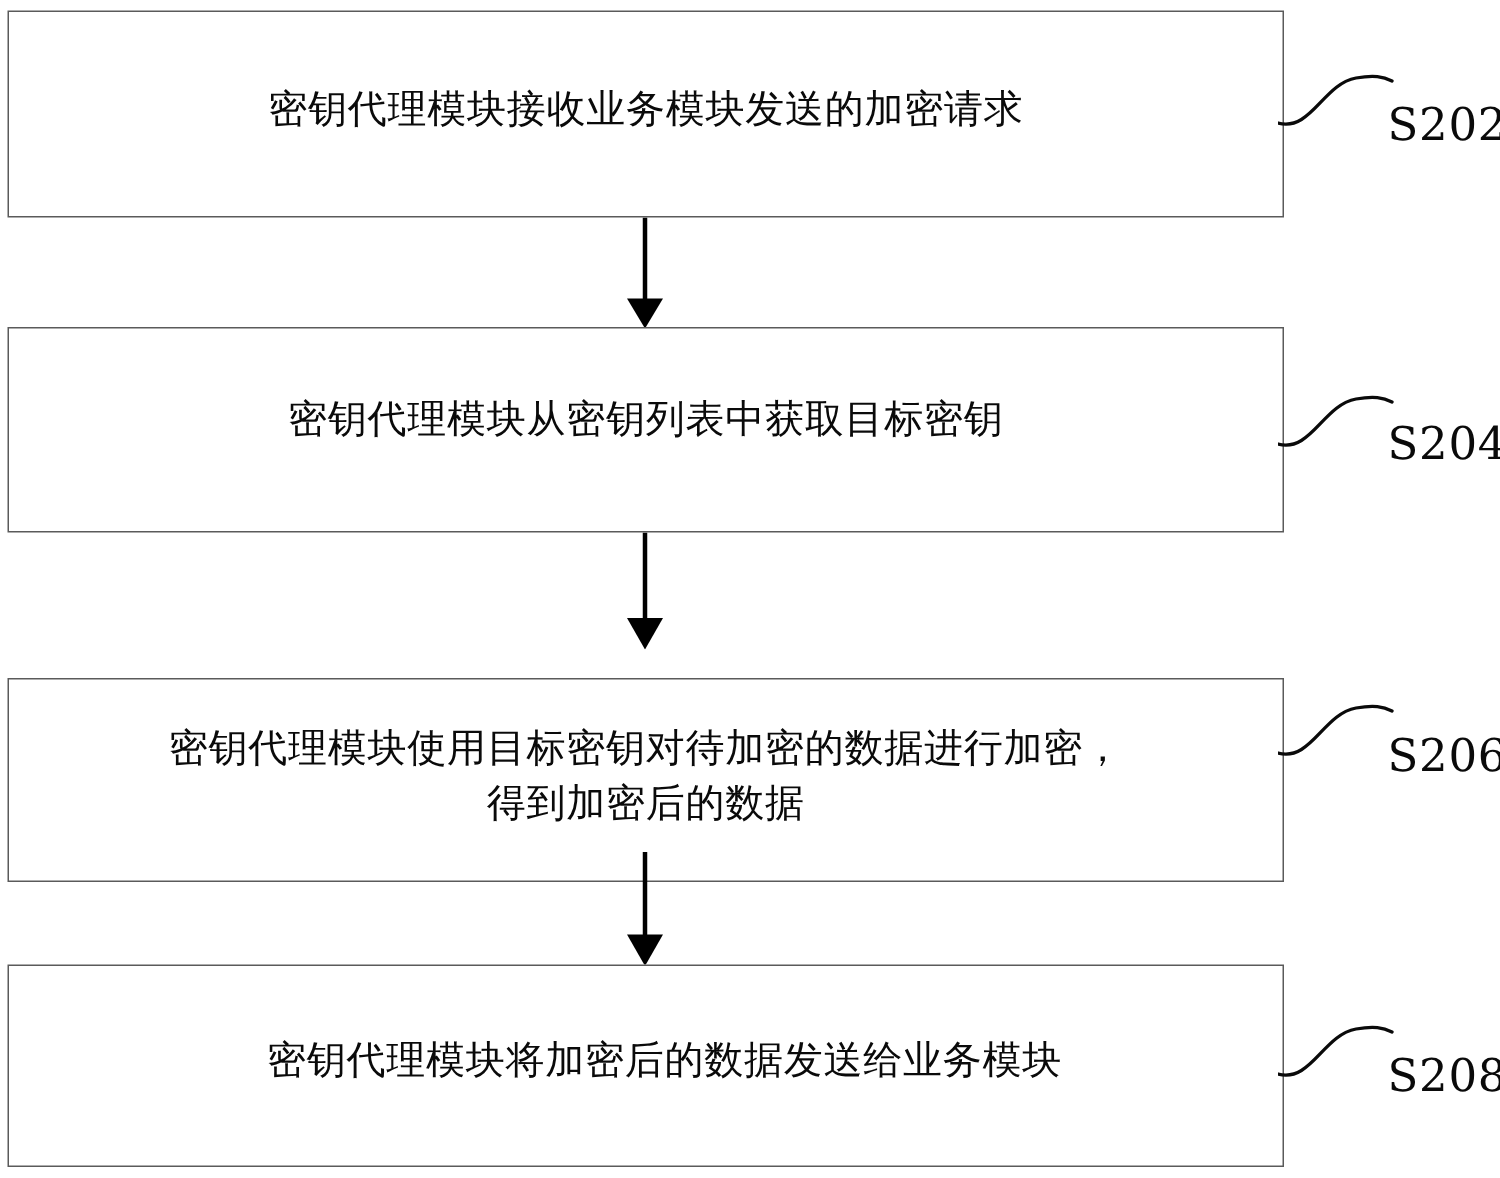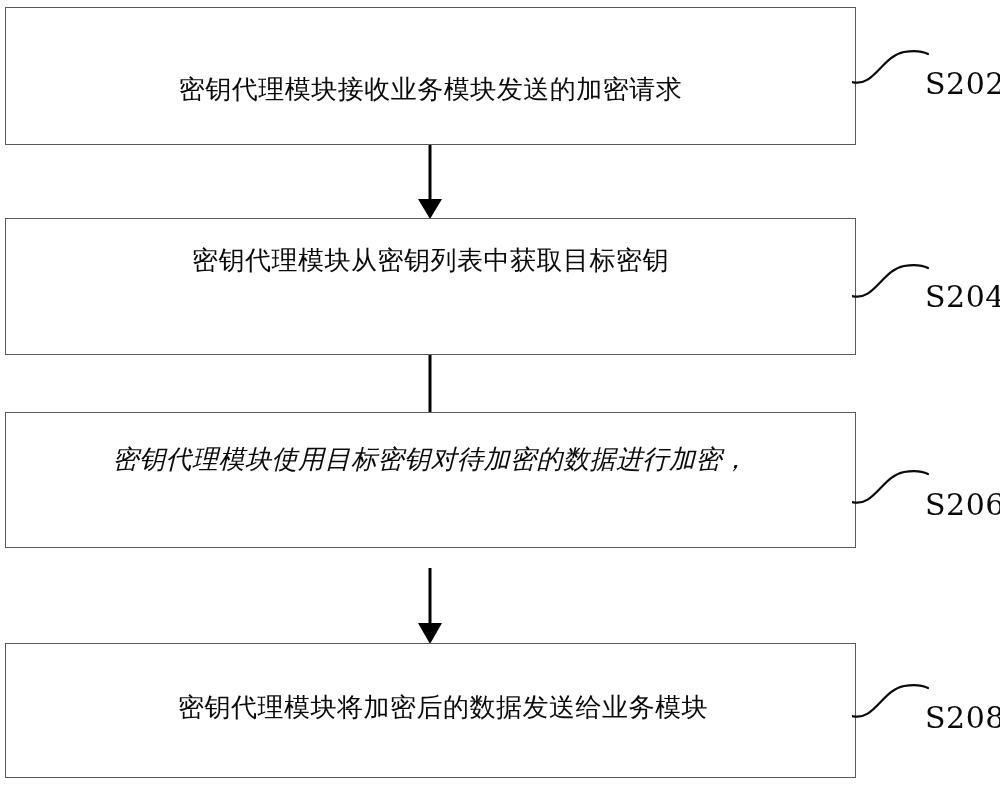--- a/index.html
+++ b/index.html
@@ -43,25 +43,25 @@
     white-space: nowrap;
   }
 
   .proc-text .line {
     display: block;
   }
 
   
   #box-1 { left: 5px;  top: 7px;   width: 851px; height: 138px; }
   #box-2 { left: 5px;  top: 218px; width: 851px; height: 137px; }
-  #box-3 { left: 5px;  top: 412px; width: 851px; height: 136px; font-style: italic; }
+  #box-3 { left: 5px;  top: 452px; width: 851px; height: 136px; }
   #box-4 { left: 5px;  top: 643px; width: 851px; height: 135px; }
 
-  #box-1 .proc-text { margin-top: 63px; }
-  #box-2 .proc-text { margin-top: 23px; }
+  #box-1 .proc-text { margin-top: 47px; }
+  #box-2 .proc-text { margin-top: 43px; }
   #box-3 .proc-text { margin-top: 28px; }
   #box-4 .proc-text { margin-top: 45px; margin-left: 25px; }
 
   
   .connector {
     position: absolute;
     left: 404px;
     width: 52px;
   }
   #conn-1 { top: 145px; height: 74px; }
@@ -126,20 +126,21 @@
   <div class="step-label" id="label-2">S204</div>
 
   <svg class="connector" id="conn-2" viewBox="0 0 52 78" preserveAspectRatio="none">
     <line x1="26" y1="0" x2="26" y2="60" stroke="#000000" stroke-width="3"></line>
     <polygon points="14,57 38,57 26,78" fill="#000000"></polygon>
   </svg>
 
   <div class="proc-box" id="box-3">
     <div class="proc-text">
       <span class="line">密钥代理模块使用目标密钥对待加密的数据进行加密，</span>
+      <span class="line">得到加密后的数据</span>
     </div>
   </div>
 
   <svg class="leader" id="leader-3" viewBox="0 0 110 56">
     <path d="M 0 40 C 22 46, 30 14, 52 10 C 64 8, 70 9, 76 12" fill="none" stroke="#0a0a0a" stroke-width="2.2" stroke-linecap="round"></path>
   </svg>
   <div class="step-label" id="label-3">S206</div>
 
   <svg class="connector" id="conn-3" viewBox="0 0 52 76" preserveAspectRatio="none">
     <line x1="26" y1="0" x2="26" y2="58" stroke="#000000" stroke-width="3"></line>

